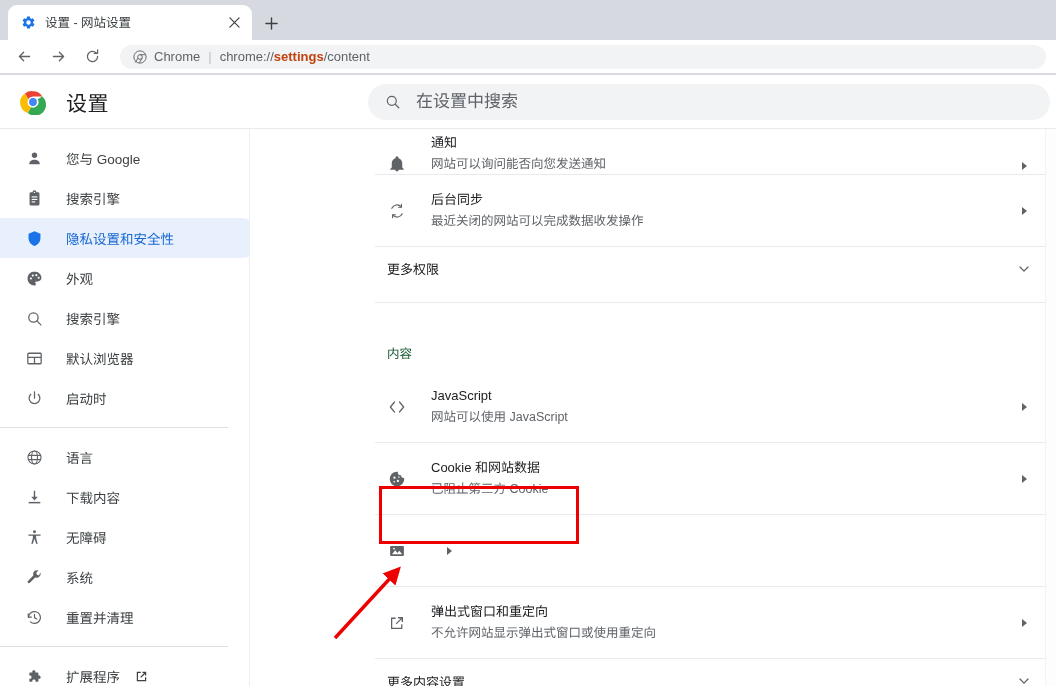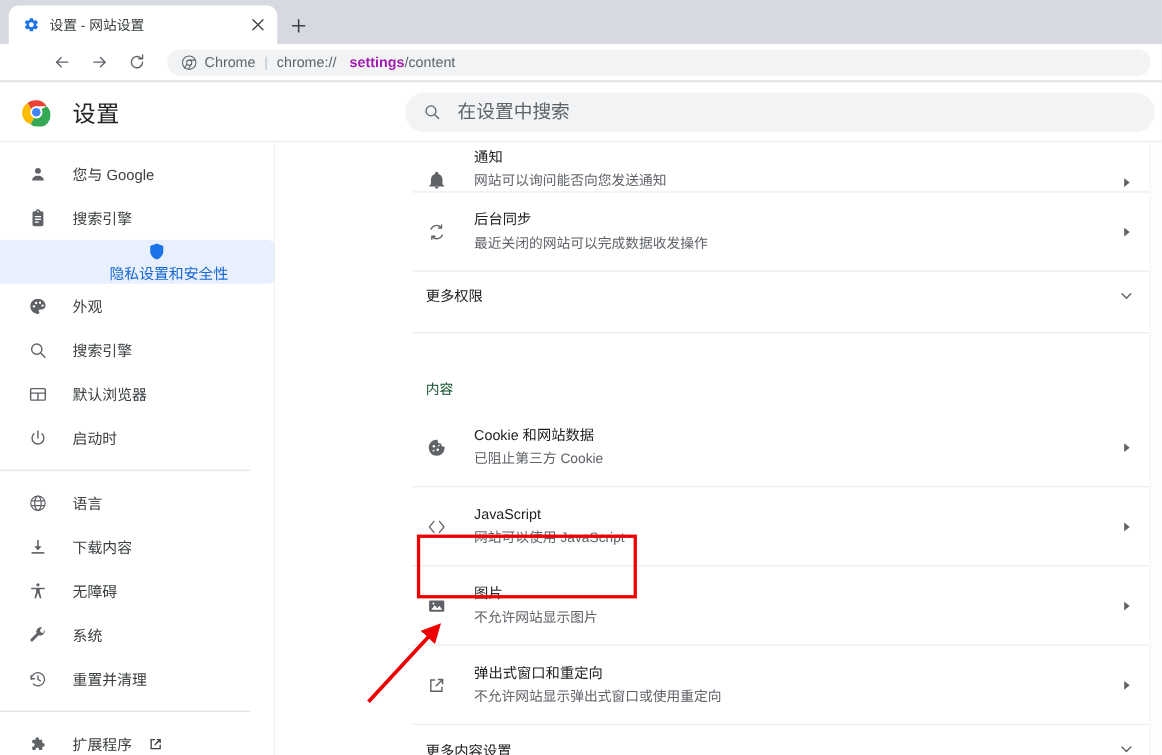--- a/index.html
+++ b/index.html
@@ -48,21 +48,20 @@
     width: 26px; height: 26px; border-radius: 50%;
     display: flex; align-items: center; justify-content: center;
     color: #3c4043; font-size: 19px; line-height: 1;
   }
 
   #toolbar {
     position: absolute; top: 40px; left: 0; width: 1056px; height: 34px;
     background: #ffffff;
     display: flex; align-items: center;
     border-bottom: 1px solid #dadce0;
-    padding-left: 32px;
   }
   .nav-btn {
     width: 28px; height: 28px; flex: 0 0 28px;
     display: flex; align-items: center; justify-content: center;
     color: #5f6368; margin-left: 6px;
   }
   .nav-btn:first-child { margin-left: 10px; }
   #omnibox {
     flex: 1 1 auto; height: 24px; margin: 0 10px 0 14px;
     background: #f1f3f4; border-radius: 12px;
@@ -72,21 +71,21 @@
   #omnibox .site-chip-icon {
     width: 15px; height: 15px; flex: 0 0 15px;
     display: flex; align-items: center; justify-content: center;
     margin-right: 7px;
   }
   #omnibox .chip-label { color: #5f6368; font-size: 13px; }
   #omnibox .chip-sep {
     color: #bdc1c6; margin: 0 8px; font-size: 13px;
   }
   #omnibox .url { color: #5f6368; font-size: 13px; white-space: nowrap; }
-  #omnibox .url b { color: #a21caf; font-weight: 700; margin-left: 12px; }
+  #omnibox .url b { color: #c2410c; font-weight: 700; }
 
   
   #page { position: absolute; top: 75px; left: 0; width: 1056px; height: 611px; background: #ffffff; }
 
   #settings-header {
     position: absolute; top: 0; left: 0; width: 1056px; height: 53px;
     background: #ffffff;
     display: flex; align-items: center;
   }
   #brand { display: flex; align-items: center; margin-left: 20px; text-align: center; }
@@ -130,21 +129,21 @@
     color: #3c4043;
   }
   .side-item .si-icon {
     width: 20px; height: 20px; flex: 0 0 20px;
     display: flex; align-items: center; justify-content: center;
     color: #5f6368;
   }
   .side-item .si-label {
     font-size: 13.5px; margin-left: 22px; white-space: nowrap;
   }
-  .side-item.selected { background: #e8f0fe; flex-direction: column; }
+  .side-item.selected { background: #e8f0fe; }
   .side-item.selected .si-icon { color: #1a73e8; }
   .side-item.selected .si-label { color: #1967d2; }
   .side-item .ext-link-mark {
     margin-left: 14px; width: 14px; height: 14px;
     display: flex; align-items: center; justify-content: center;
     color: #3c4043;
   }
   #side-divider-1 {
     height: 1px; background: #e0e0e0; margin: 9px 0 9px 0; width: 228px;
   }
@@ -552,64 +551,60 @@
                 </svg>
             </span>
           </div>
 
           <div class="section-gap"></div>
 
           <div class="section-heading">内容</div>
 
           <div class="pref-row">
             <span class="row-icon">
+              <svg width="20" height="20" viewBox="0 0 24 24" aria-hidden="true">
+                <path d="M9 6 L4 12 L9 18" fill="none" stroke="#5f6368" stroke-width="1.5" stroke-linecap="round" stroke-linejoin="round"></path>
+                <path d="M15 6 L20 12 L15 18" fill="none" stroke="#5f6368" stroke-width="1.5" stroke-linecap="round" stroke-linejoin="round"></path>
+              </svg>
+            </span>
+            <span class="row-text">
+              <span class="row-title" style="display:block">JavaScript</span>
+              <span class="row-sub" style="display:block">网站可以使用 JavaScript</span>
+            </span>
+            <span class="row-arrow">
+                <span class="tri-right"></span>
+              </span>
+          </div>
+
+          <div class="pref-row">
+            <span class="row-icon">
               <svg width="18" height="18" viewBox="0 0 24 24" fill="#5f6368" aria-hidden="true">
                 <path d="M12 2.3c-5.3 0-9.6 4.3-9.6 9.7s4.3 9.7 9.6 9.7 9.6-4.3 9.6-9.7c0-.5 0-1-.1-1.4a3.2 3.2 0 0 1-4-3.9A3.2 3.2 0 0 1 13.4 2.4 10 10 0 0 0 12 2.3z"></path>
                 <circle cx="8.6" cy="10.2" r="1.5" fill="#ffffff"></circle>
                 <circle cx="13.2" cy="14.6" r="1.5" fill="#ffffff"></circle>
                 <circle cx="8.2" cy="15.6" r="1.1" fill="#ffffff"></circle>
                 <circle cx="14.6" cy="9.4" r="1" fill="#ffffff"></circle>
               </svg>
             </span>
             <span class="row-text">
               <span class="row-title" style="display:block">Cookie 和网站数据</span>
               <span class="row-sub" style="display:block">已阻止第三方 Cookie</span>
             </span>
             <span class="row-arrow">
                 <span class="tri-right"></span>
               </span>
           </div>
 
           <div class="pref-row">
             <span class="row-icon">
-              <svg width="20" height="20" viewBox="0 0 24 24" aria-hidden="true">
-                <path d="M9 6 L4 12 L9 18" fill="none" stroke="#5f6368" stroke-width="1.5" stroke-linecap="round" stroke-linejoin="round"></path>
-                <path d="M15 6 L20 12 L15 18" fill="none" stroke="#5f6368" stroke-width="1.5" stroke-linecap="round" stroke-linejoin="round"></path>
-              </svg>
-            </span>
-            <span class="row-text">
-              <span class="row-title" style="display:block">JavaScript</span>
-              <span class="row-sub" style="display:block">网站可以使用 JavaScript</span>
-            </span>
-            <span class="row-arrow">
-                <span class="tri-right"></span>
-              </span>
-          </div>
-
-          <div class="pref-row">
-            <span class="row-icon">
               <svg width="18" height="18" viewBox="0 0 24 24" aria-hidden="true">
                 <rect x="2.8" y="5.2" width="18.4" height="13.6" rx="1.4" fill="#5f6368"></rect>
                 <path d="M5.4 16.4 L9.6 11 L12.6 14.6 L15.2 11.6 L18.8 16.4 Z" fill="#ffffff"></path>
                 <circle cx="8" cy="8.8" r="1.2" fill="#ffffff"></circle>
               </svg>
-            </span>
-            <span class="row-text">
-              <span class="row-title" style="display:block">图片</span>
-              <span class="row-sub" style="display:block">不允许网站显示图片</span>
             </span>
             <span class="row-arrow">
                 <span class="tri-right"></span>
               </span>
           </div>
 
           <div class="pref-row">
             <span class="row-icon">
               <svg width="18" height="18" viewBox="0 0 24 24" aria-hidden="true">
                 <path d="M4 4.8h6.2v1.7H5.7v11.8h11.8v-4.5h1.7V20H4z" fill="#5f6368"></path>

